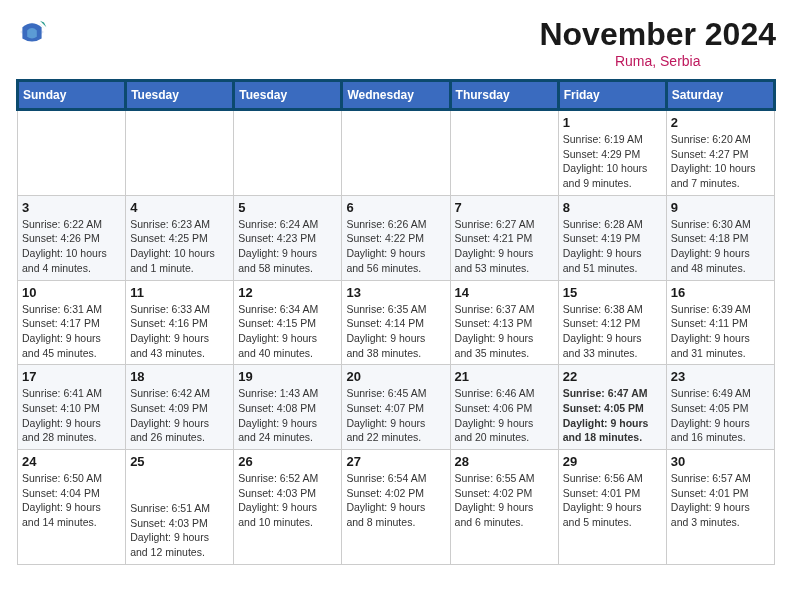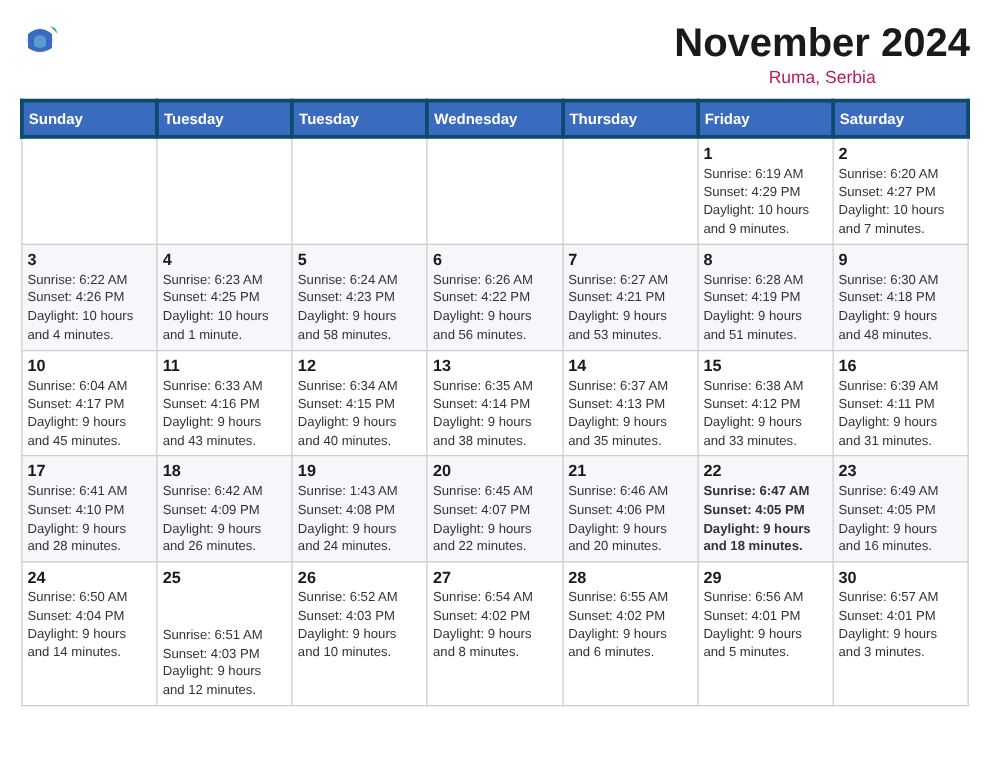--- a/index.html
+++ b/index.html
@@ -169,21 +169,21 @@
         <td>
           <div class="day-number">9</div>
           <div class="day-info" style="white-space: pre-line;">Sunrise: 6:30 AM
 Sunset: 4:18 PM
 Daylight: 9 hours and 48 minutes.</div>
         </td>
       </tr>
       <tr>
         <td>
           <div class="day-number">10</div>
-          <div class="day-info" style="white-space: pre-line;">Sunrise: 6:04 AM
+          <div class="day-info" style="white-space: pre-line;">Sunrise: 6:31 AM
 Sunset: 4:17 PM
 Daylight: 9 hours and 45 minutes.</div>
         </td>
         <td>
           <div class="day-number">11</div>
           <div class="day-info" style="white-space: pre-line;">Sunrise: 6:33 AM
 Sunset: 4:16 PM
 Daylight: 9 hours and 43 minutes.</div>
         </td>
         <td>

